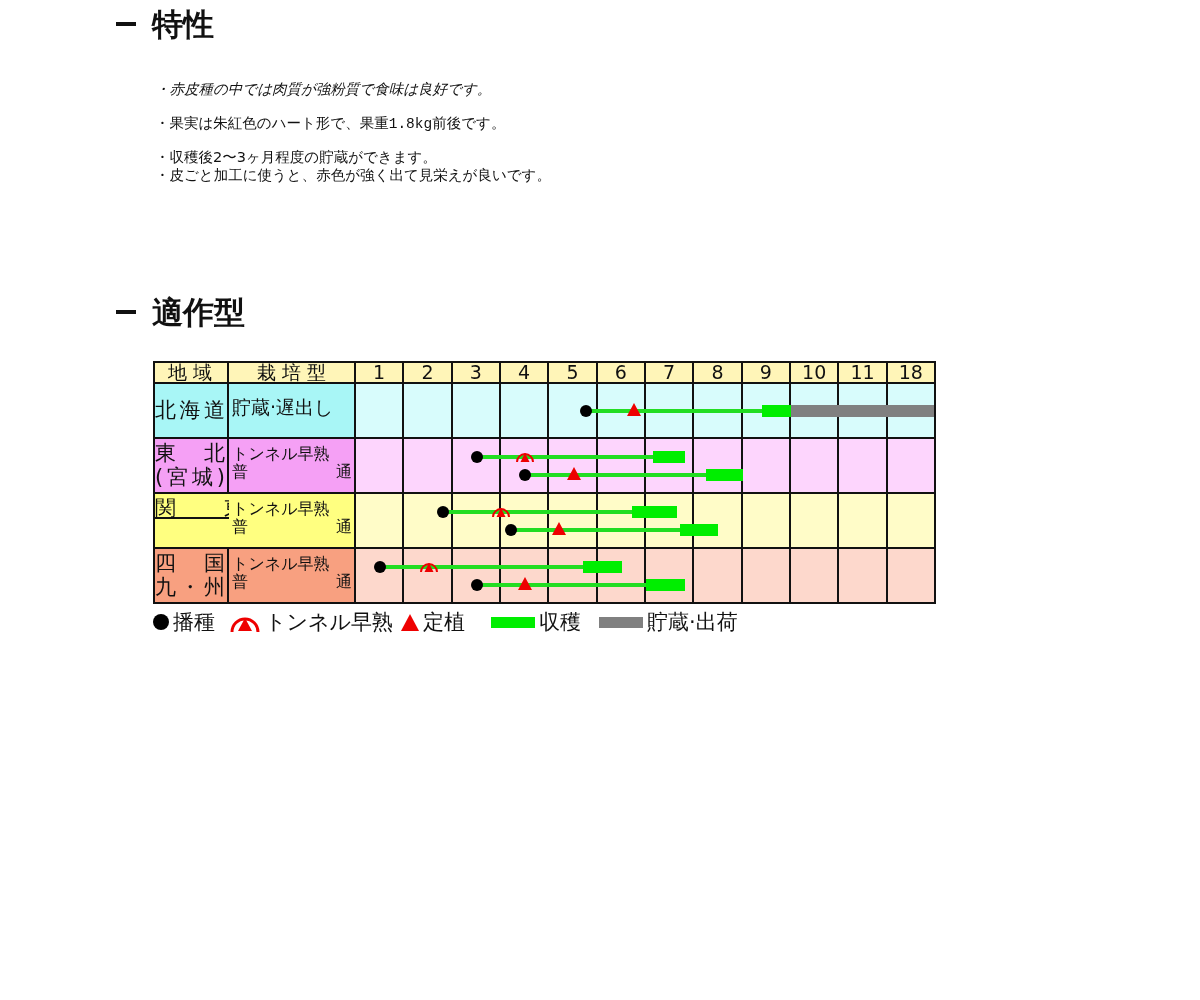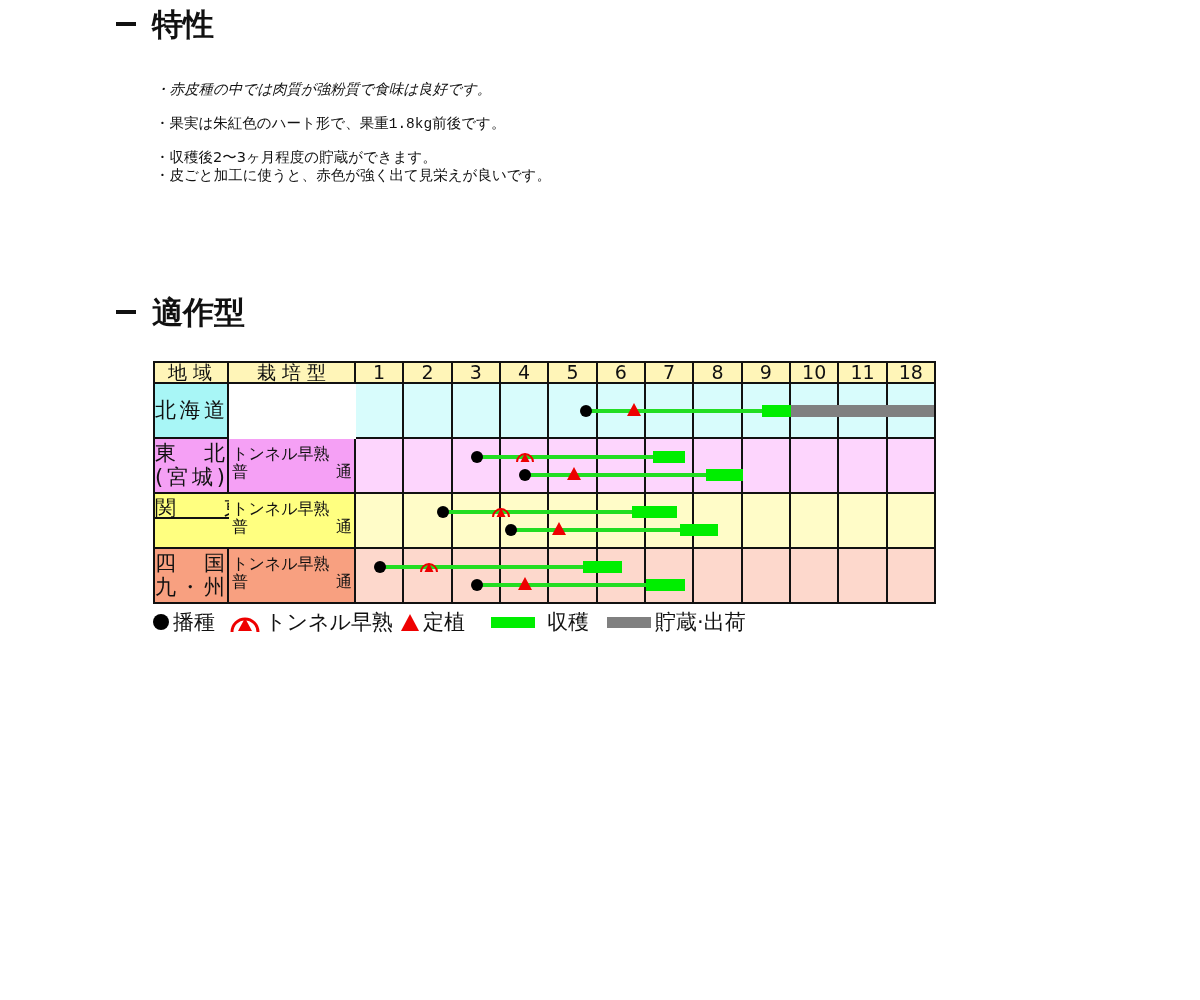--- a/index.html
+++ b/index.html
@@ -41,20 +41,23 @@
     <div class="cell hdr" style="left:348px;top:0;width:48.333333333333336px;height:23px;">4</div>
     <div class="cell hdr" style="left:396.33333333333337px;top:0;width:48.333333333333336px;height:23px;">5</div>
     <div class="cell hdr" style="left:444.6666666666667px;top:0;width:48.333333333333336px;height:23px;">6</div>
     <div class="cell hdr" style="left:493px;top:0;width:48.333333333333336px;height:23px;">7</div>
     <div class="cell hdr" style="left:541.3333333333334px;top:0;width:48.333333333333336px;height:23px;">8</div>
     <div class="cell hdr" style="left:589.6666666666667px;top:0;width:48.333333333333336px;height:23px;">9</div>
     <div class="cell hdr" style="left:638px;top:0;width:48.333333333333336px;height:23px;">10</div>
     <div class="cell hdr" style="left:686.3333333333334px;top:0;width:48.333333333333336px;height:23px;">11</div>
     <div class="cell hdr" style="left:734.6666666666667px;top:0;width:48.333333333333336px;height:23px;">18</div>
     <div class="cell reg" style="left:0;top:23px;width:76px;height:55px;background:#a8f6f6;white-space:pre;padding:14px 2px 0;text-align-last:justify;">北海道</div>
+    <div class="cell typ" style="left: 76px; top: 23px; width: 127px; height: 55px; background: rgb(168, 246, 246); padding: 14px 2px 0px 3px; font-size: 19px;">
+      <div>貯蔵·遅出し</div>
+    </div>
     <div class="cell" style="left:203px;top:23px;width:48.333333333333336px;height:55px;background:#d8fcfc;"></div>
     <div class="cell" style="left:251.33333333333334px;top:23px;width:48.333333333333336px;height:55px;background:#d8fcfc;"></div>
     <div class="cell" style="left:299.6666666666667px;top:23px;width:48.333333333333336px;height:55px;background:#d8fcfc;"></div>
     <div class="cell" style="left:348px;top:23px;width:48.333333333333336px;height:55px;background:#d8fcfc;"></div>
     <div class="cell" style="left:396.33333333333337px;top:23px;width:48.333333333333336px;height:55px;background:#d8fcfc;"></div>
     <div class="cell" style="left:444.6666666666667px;top:23px;width:48.333333333333336px;height:55px;background:#d8fcfc;"></div>
     <div class="cell" style="left:493px;top:23px;width:48.333333333333336px;height:55px;background:#d8fcfc;"></div>
     <div class="cell" style="left:541.3333333333334px;top:23px;width:48.333333333333336px;height:55px;background:#d8fcfc;"></div>
     <div class="cell" style="left:589.6666666666667px;top:23px;width:48.333333333333336px;height:55px;background:#d8fcfc;"></div>
     <div class="cell" style="left:638px;top:23px;width:48.333333333333336px;height:55px;background:#d8fcfc;"></div>
@@ -158,16 +161,16 @@
   <span style="display:inline-block;width:16px;height:16px;border-radius:50%;background:#000;"></span>
   <span style="margin-right:10px;">播種</span>
   <svg width="32" height="22" viewBox="0 0 32 22">
       <path d="M3 21 A13 13 0 0 1 29 21" fill="none" stroke="#e00" stroke-width="3"></path>
       <polygon points="16,7 23,20 9,20" fill="#e00"></polygon>
     </svg>
   <span>トンネル早熟</span>
   <span style="display:inline-block;width:0;height:0;border-left:9px solid transparent;border-right:9px solid transparent;border-bottom:17px solid #e00;margin-left:4px;"></span>
   <span style="margin-right:22px;">定植</span>
   <span style="display:inline-block;width:44px;height:11px;background:#00ee00;"></span>
-  <span style="margin-right:14px;margin-left:8px;">収穫</span>
+  <span style="margin-right:14px;">収穫</span>
   <span style="display:inline-block;width:44px;height:11px;background:#808080;"></span>
   <span>貯蔵·出荷</span>
 </div>
 
 </body></html>

